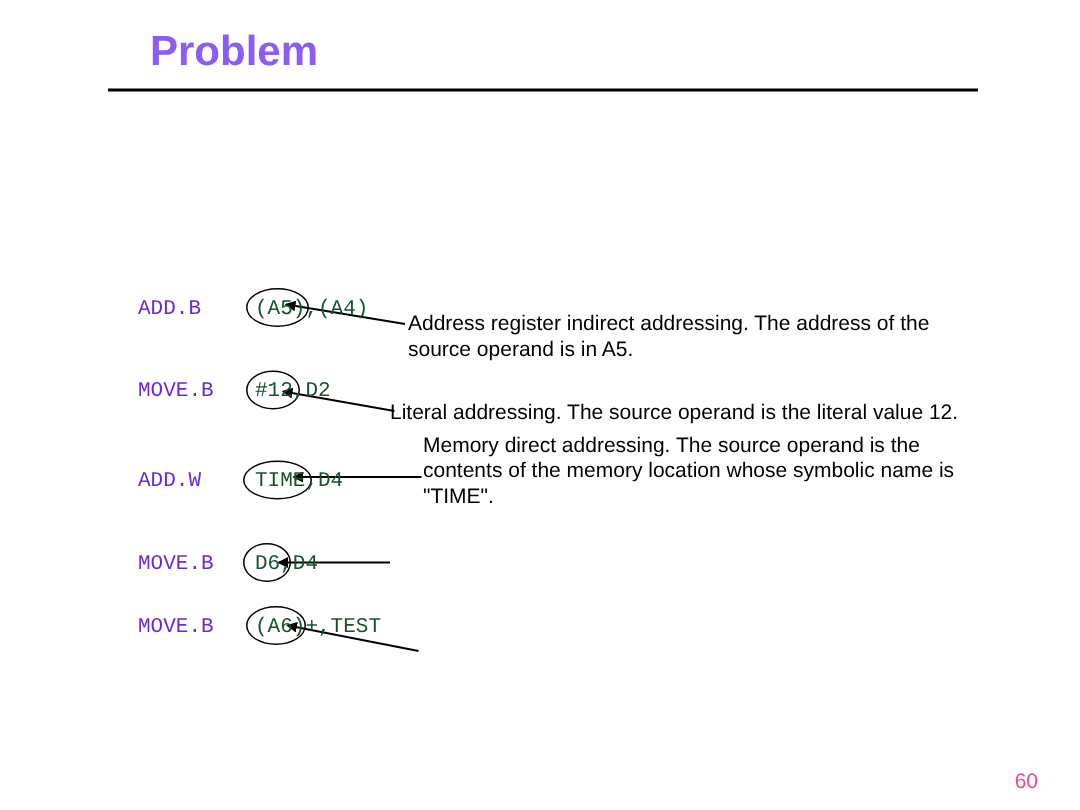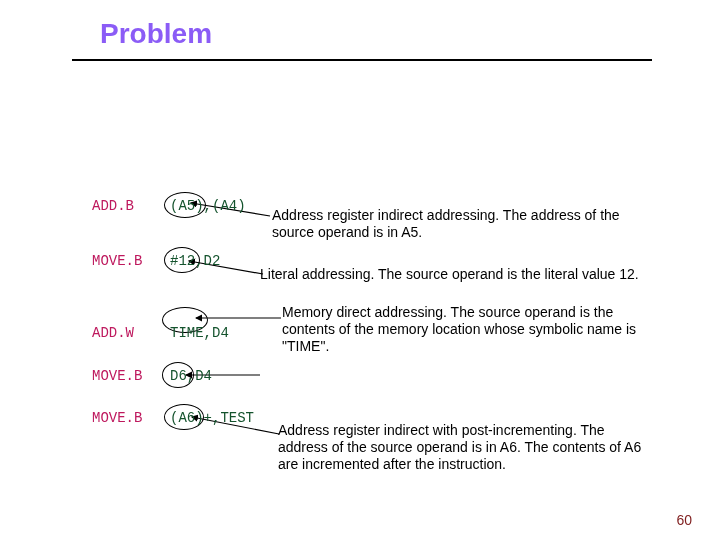--- a/index.html
+++ b/index.html
@@ -43,21 +43,21 @@
   }
   .instr-row {
     position: absolute;
     display: flex;
     align-items: center;
     height: 28px;
   }
   .opcode {
     font-family: "Courier New", monospace;
     font-size: 14px;
-    color: #be185d;
+    color: #6d28d9;
     white-space: pre;
     width: 78px;
   }
   .operands {
     font-family: "Courier New", monospace;
     font-size: 14px;
     color: #14532d;
     white-space: pre;
     position: relative;
     z-index: 2;
@@ -85,21 +85,21 @@
     left: 270px;
     top: 512px;
     font-size: 14px;
     color: #000;
   }
   .footer-page {
     position: absolute;
     right: 28px;
     top: 512px;
     font-size: 14px;
-    color: #7f1d1d;
+    color: #ec4899;
   }
 </style>
 </head>
 <body>
 
 <div class="slide">
 
   <div class="title">Problem</div>
   <div class="title-underline"></div>
 
@@ -127,34 +127,34 @@
   <svg class="arrow-svg" style="left:183px; top:258px;" width="90" height="20">
     <defs>
         <marker id="ah2" markerWidth="6" markerHeight="6" refX="5" refY="3" orient="auto">
           <path d="M0,0 L6,3 L0,6 Z" fill="#000"></path>
         </marker>
       </defs>
     <line x1="80" y1="16" x2="6" y2="3" stroke="#000" stroke-width="1.2" marker-end="url(#ah2)"></line>
   </svg>
   <div class="expl" style="left:260px; top:266px; width:380px;">Literal addressing. The source operand is the literal value 12.</div>
 
-  <div class="instr-row" style="left:92px; top:307px;margin-top:12px;">
+  <div class="instr-row" style="left:92px; top:307px;">
     <span class="opcode">ADD.W</span>
     <span class="operands">TIME,D4</span>
   </div>
   <div class="circle" style="left:162px; top:307px; width:46px; height:26px;"></div>
   <svg class="arrow-svg" style="left:186px; top:314px;" width="100" height="28">
     <defs>
         <marker id="ah3" markerWidth="6" markerHeight="6" refX="5" refY="3" orient="auto">
           <path d="M0,0 L6,3 L0,6 Z" fill="#000"></path>
         </marker>
       </defs>
     <line x1="95" y1="4" x2="10" y2="4" stroke="#000" stroke-width="1.2" marker-end="url(#ah3)"></line>
   </svg>
-  <div class="expl" style="left:282px; top:304px; width:370px;">Memory direct addressing. The source operand is the contents of the memory location whose symbolic name is "TIME".</div>
+  <div class="expl" style="left:282px; top:288px; width:370px;">Memory direct addressing. The source operand is the contents of the memory location whose symbolic name is "TIME".</div>
 
   <div class="instr-row" style="left:92px; top:362px;">
     <span class="opcode">MOVE.B</span>
     <span class="operands">D6,D4</span>
   </div>
   <div class="circle" style="left:162px; top:362px; width:32px; height:26px;"></div>
   <svg class="arrow-svg" style="left:180px; top:370px;" width="90" height="14">
     <defs>
         <marker id="ah4" markerWidth="6" markerHeight="6" refX="5" refY="3" orient="auto">
           <path d="M0,0 L6,3 L0,6 Z" fill="#000"></path>
@@ -169,17 +169,16 @@
   </div>
   <div class="circle" style="left:164px; top:404px; width:40px; height:26px;"></div>
   <svg class="arrow-svg" style="left:184px; top:414px;" width="100" height="26">
     <defs>
         <marker id="ah5" markerWidth="6" markerHeight="6" refX="5" refY="3" orient="auto">
           <path d="M0,0 L6,3 L0,6 Z" fill="#000"></path>
         </marker>
       </defs>
     <line x1="95" y1="20" x2="8" y2="3" stroke="#000" stroke-width="1.2" marker-end="url(#ah5)"></line>
   </svg>
-  <div class="expl" style="left:278px; top:422px; width:380px;">Address register indirect with post-incrementing. The address of the source operand is in A6. The contents of A6 are incremented after the instruction.</div>
 
   <div class="footer-page">60</div>
 
 </div>
 
 </body></html>

